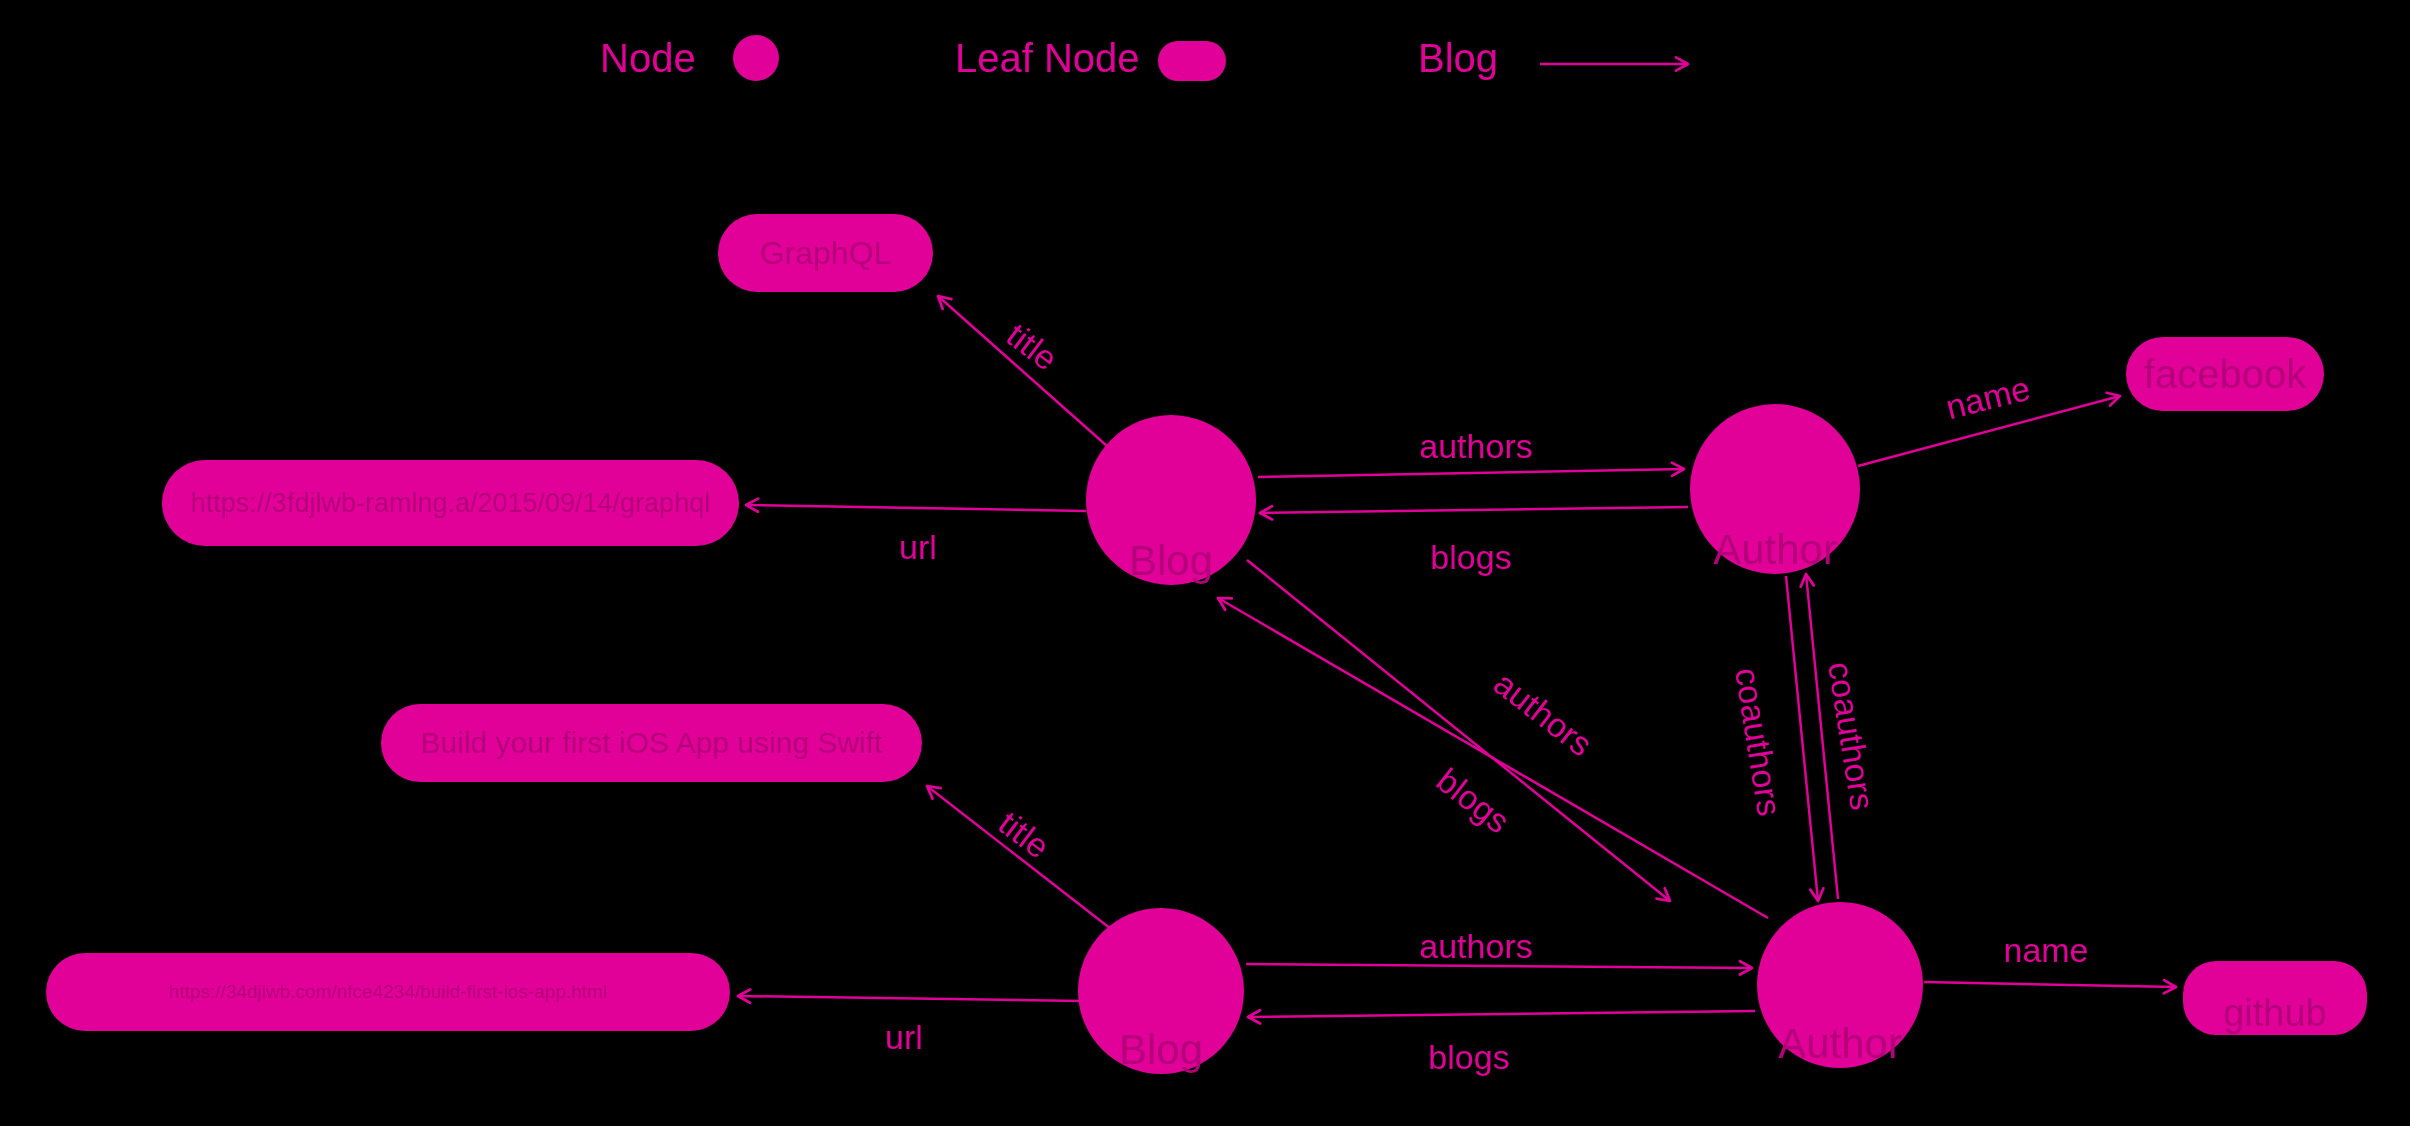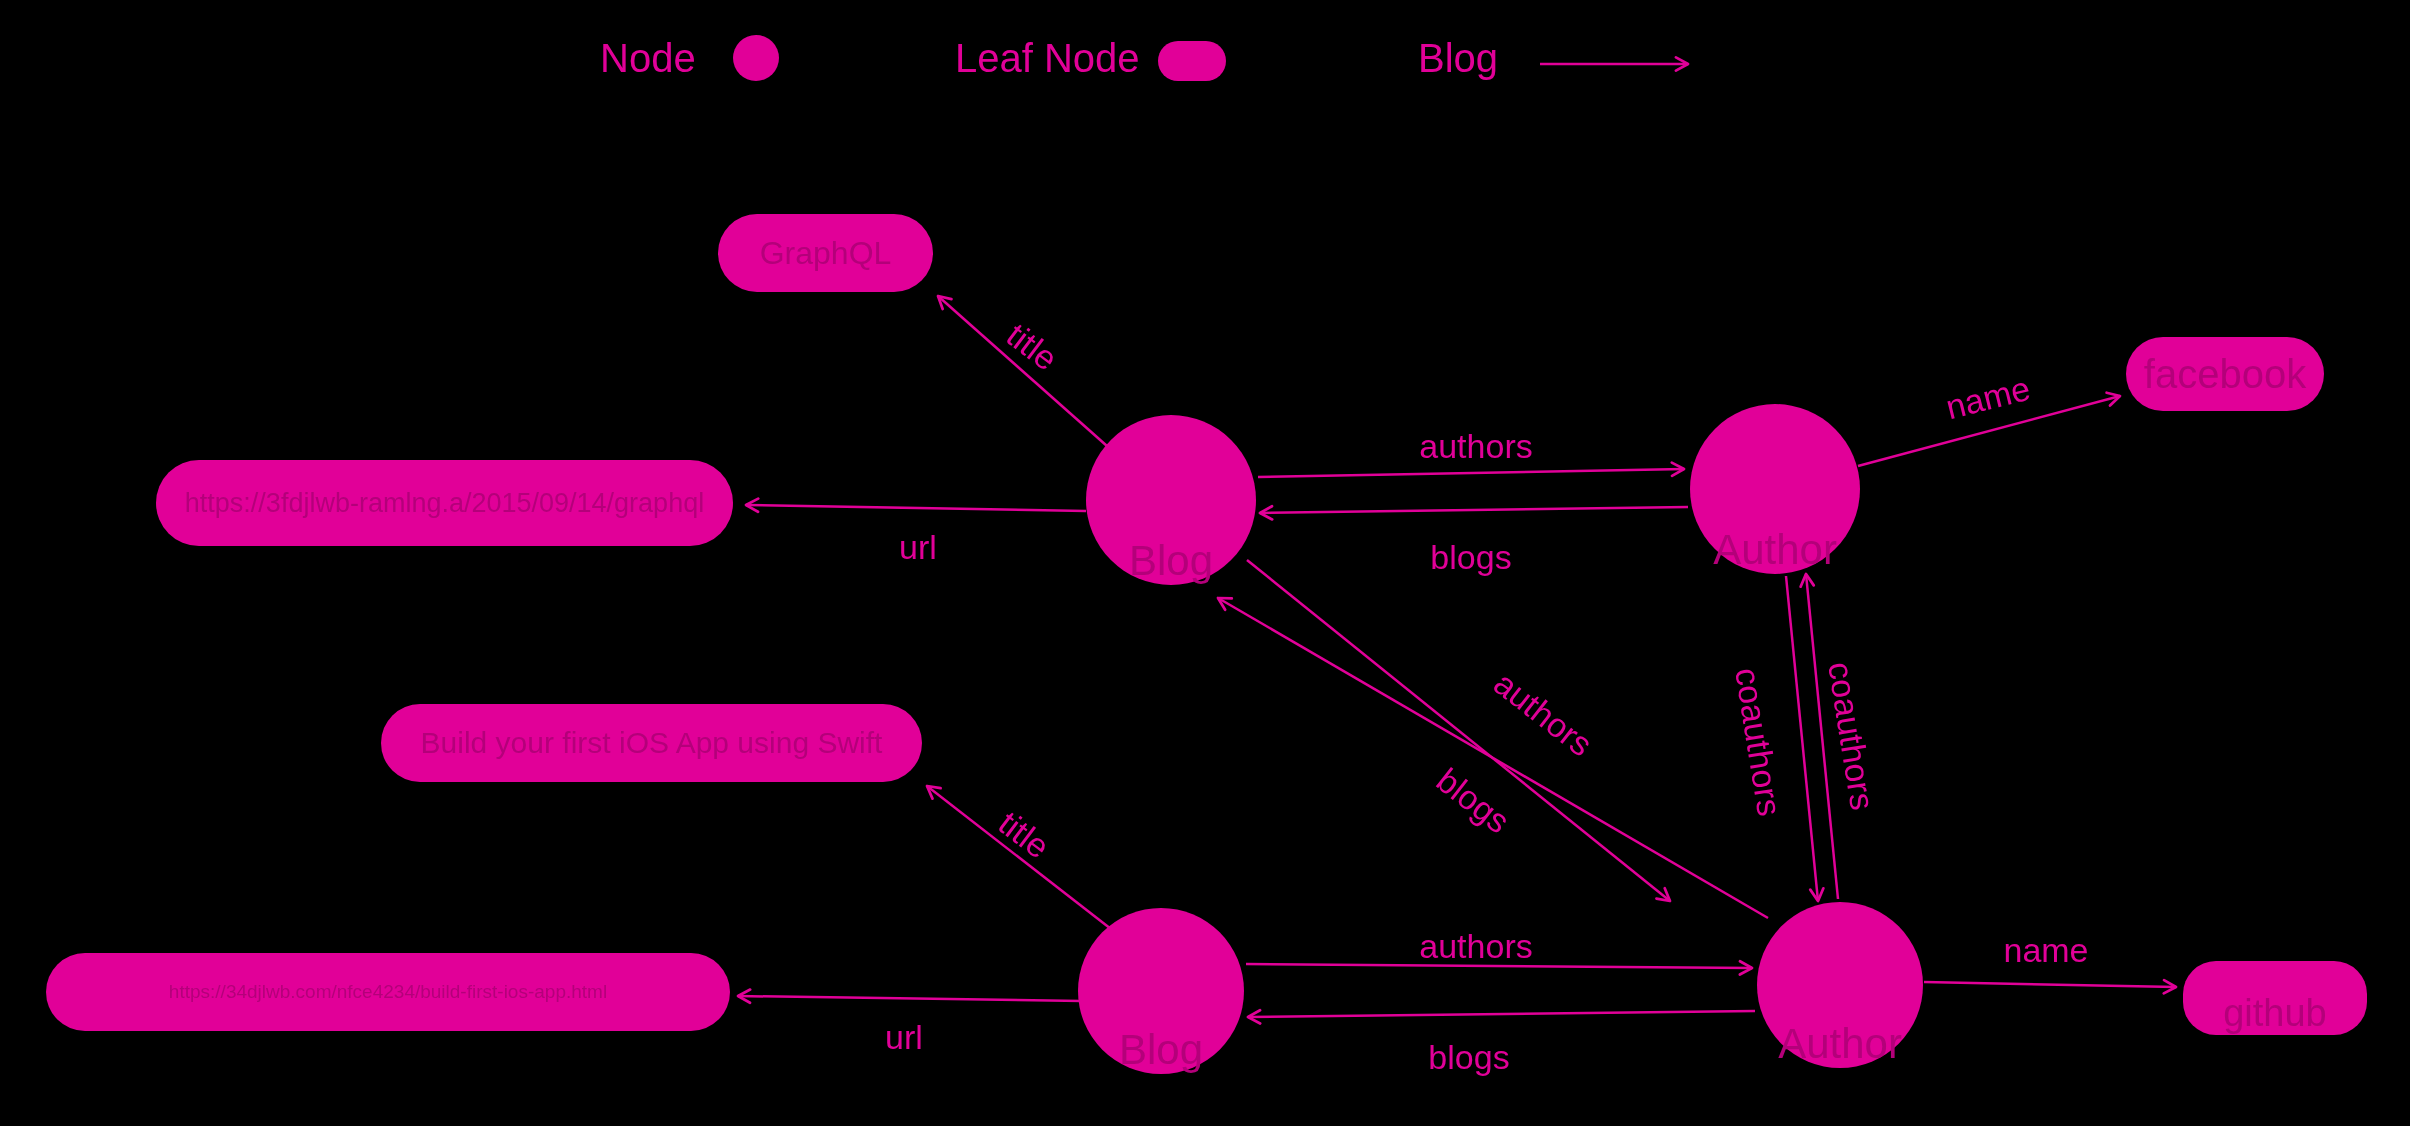--- a/index.html
+++ b/index.html
@@ -100,21 +100,21 @@
   <div class="circle-node" style="left:1078px;top:908px;width:166px;height:166px;">
     <span class="inner-label">Blog</span>
   </div>
   <div class="circle-node" style="left:1757px;top:902px;width:166px;height:166px;">
     <span class="inner-label">Author</span>
   </div>
 
   <div class="leaf-node" style="left:718px;top:214px;width:215px;height:78px;border-radius:39px;">
     <span class="inner-label" style="font-size:32px;">GraphQL</span>
   </div>
-  <div class="leaf-node" style="left:156px;top:460px;width:577px;height:86px;border-radius:43px;">
+  <div class="leaf-node" style="left:162px;top:460px;width:577px;height:86px;border-radius:43px;">
     <span class="inner-label" style="font-size:27px;">https://3fdjlwb-ramlng.a/2015/09/14/graphql</span>
   </div>
   <div class="leaf-node" style="left:2126px;top:337px;width:198px;height:74px;border-radius:37px;">
     <span class="inner-label" style="font-size:40px;">facebook</span>
   </div>
   <div class="leaf-node" style="left:381px;top:704px;width:541px;height:78px;border-radius:39px;">
     <span class="inner-label" style="font-size:30px;">Build your first iOS App using Swift</span>
   </div>
   <div class="leaf-node" style="left:46px;top:953px;width:684px;height:78px;border-radius:39px;">
     <span class="inner-label" style="font-size:19px;">https://34djlwb.com/nfce4234/build-first-ios-app.html</span>

